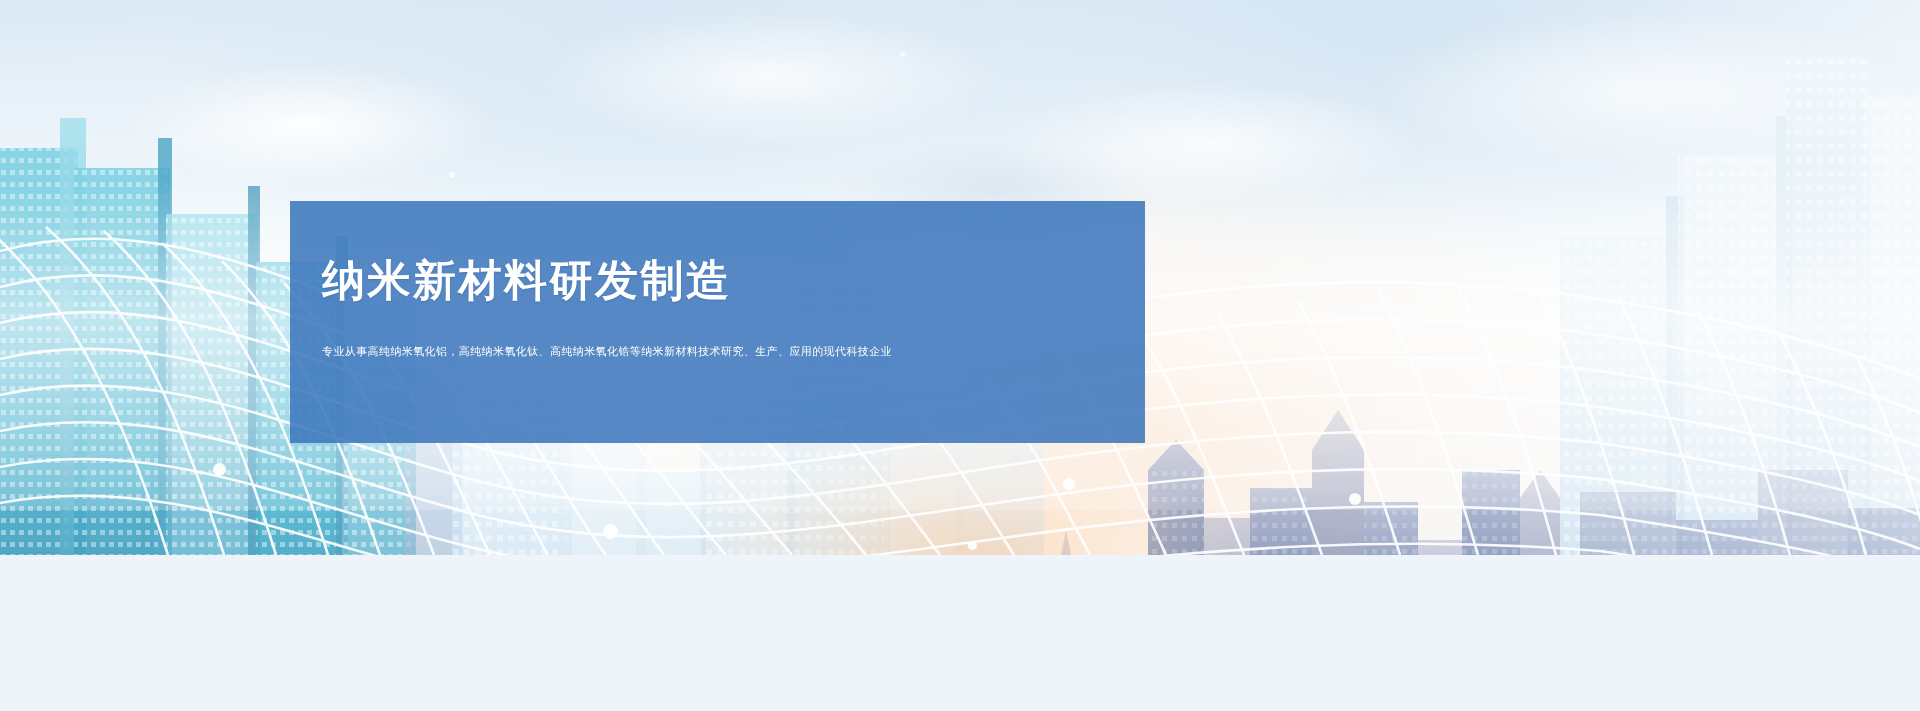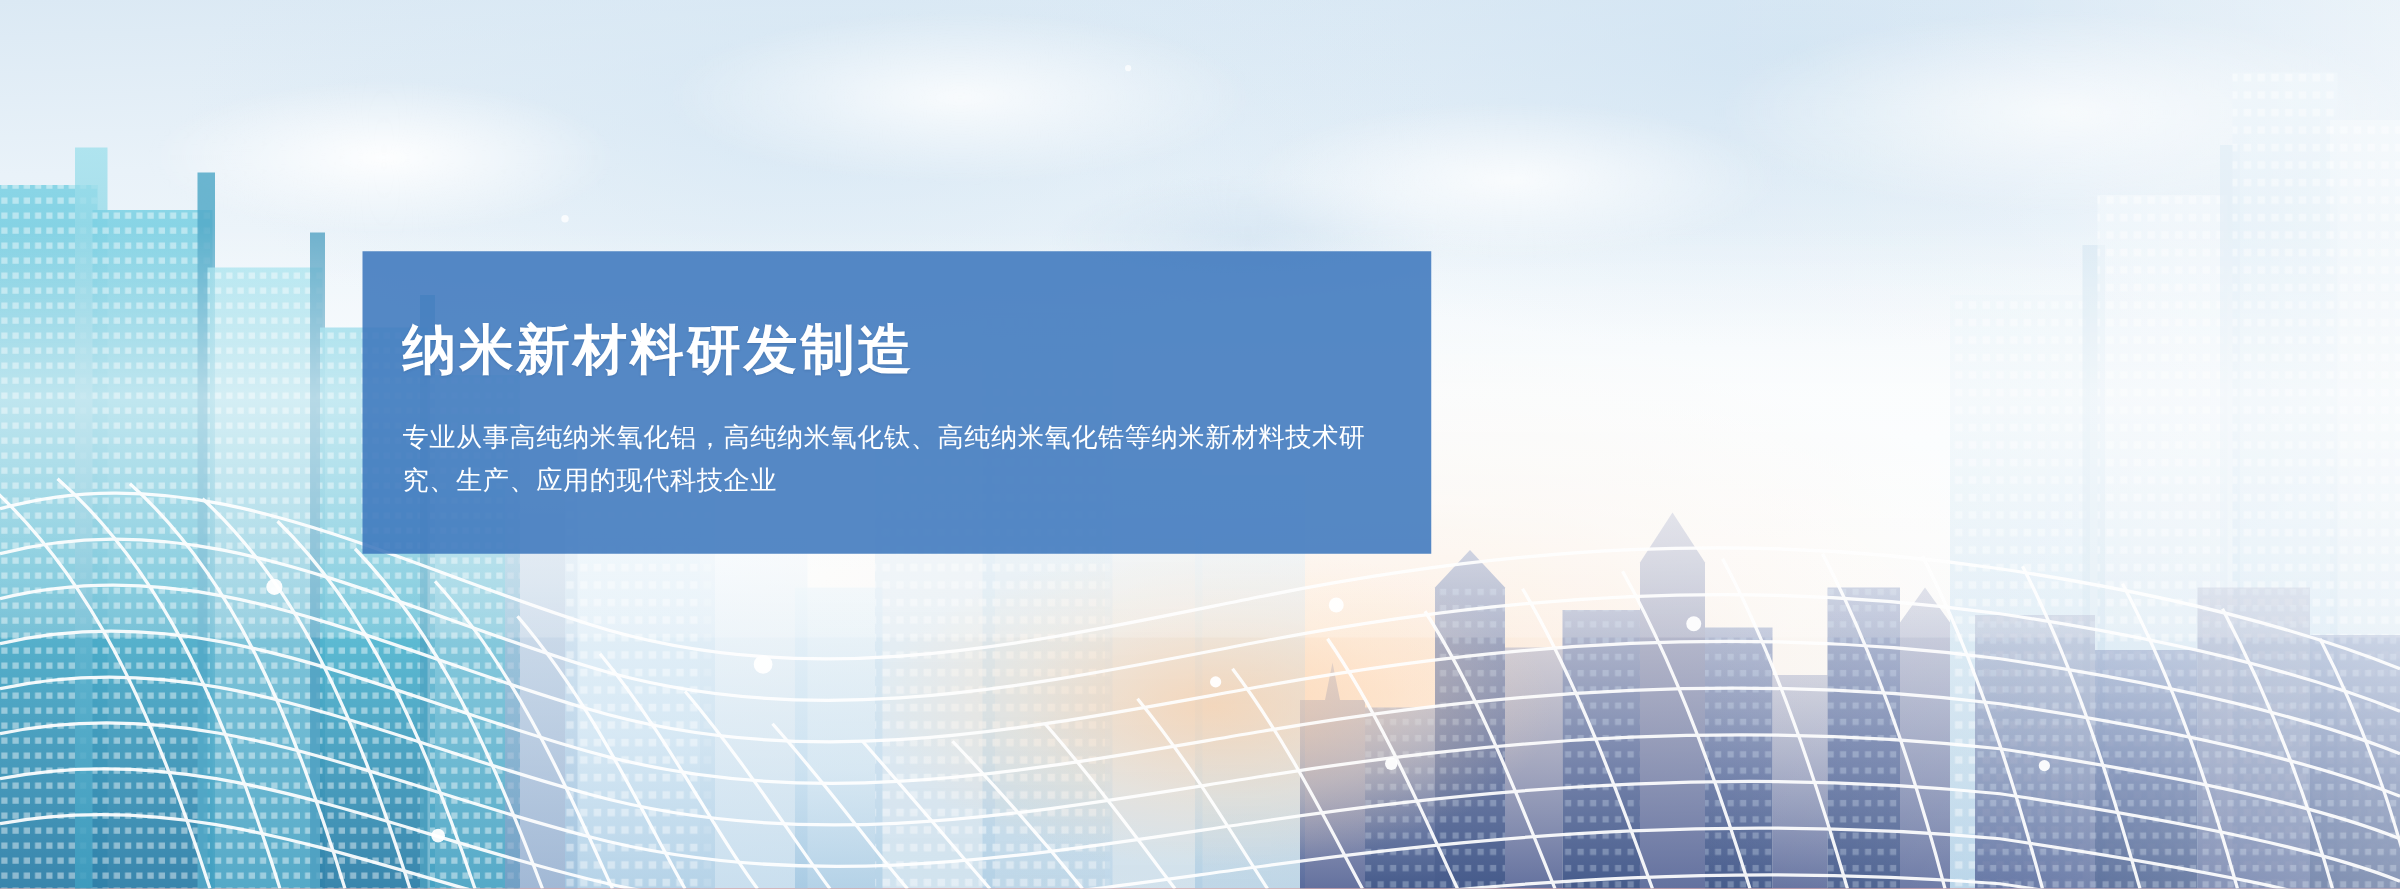--- a/index.html
+++ b/index.html
@@ -2,23 +2,23 @@
 <html><head>
 <meta charset="utf-8">
 <title>Banner</title>
 <style>
   * { margin:0; padding:0; box-sizing:border-box; }
   html,body { width:1920px; height:711px; overflow:hidden; background:#eef4fa; }
   body { font-family:"Liberation Sans","DejaVu Sans",sans-serif; }
 
   #banner{
     position:relative;
-    width:1920px; height:711px;
+    width:1920px; height:555px;
     overflow:hidden;
-    background:#b91c1c;
+    background:#0369a1;
   }
 
   
   .sky{
     position:absolute; inset:0;
     background:
       radial-gradient(820px 420px at 58% 78%, rgba(255,214,180,.55) 0%, rgba(255,228,205,.25) 38%, rgba(255,255,255,0) 70%),
       radial-gradient(700px 300px at 34% 12%, rgba(214,231,244,.85) 0%, rgba(236,245,251,0) 72%),
       radial-gradient(900px 340px at 75% 6%, rgba(206,226,242,.75) 0%, rgba(240,248,253,0) 70%),
       linear-gradient(178deg,#dbe9f4 0%, #e9f2f9 18%, #f4f9fc 42%, #fbfdfe 62%, #f6fafd 100%);
@@ -73,21 +73,21 @@
     font-size:43px;
     font-weight:bold;
     letter-spacing:2.5px;
     line-height:1;
     white-space:nowrap;
     text-shadow:0 1px 2px rgba(20,50,90,.18);
   }
   .panel-sub{
     margin-top:32px;
     color:#ffffff;
-    font-size:21px;
+    font-size:11px;
     line-height:34px;
     letter-spacing:.4px;
     width:790px;
   }
 </style>
 </head>
 <body>
 
 <div id="banner">
 

